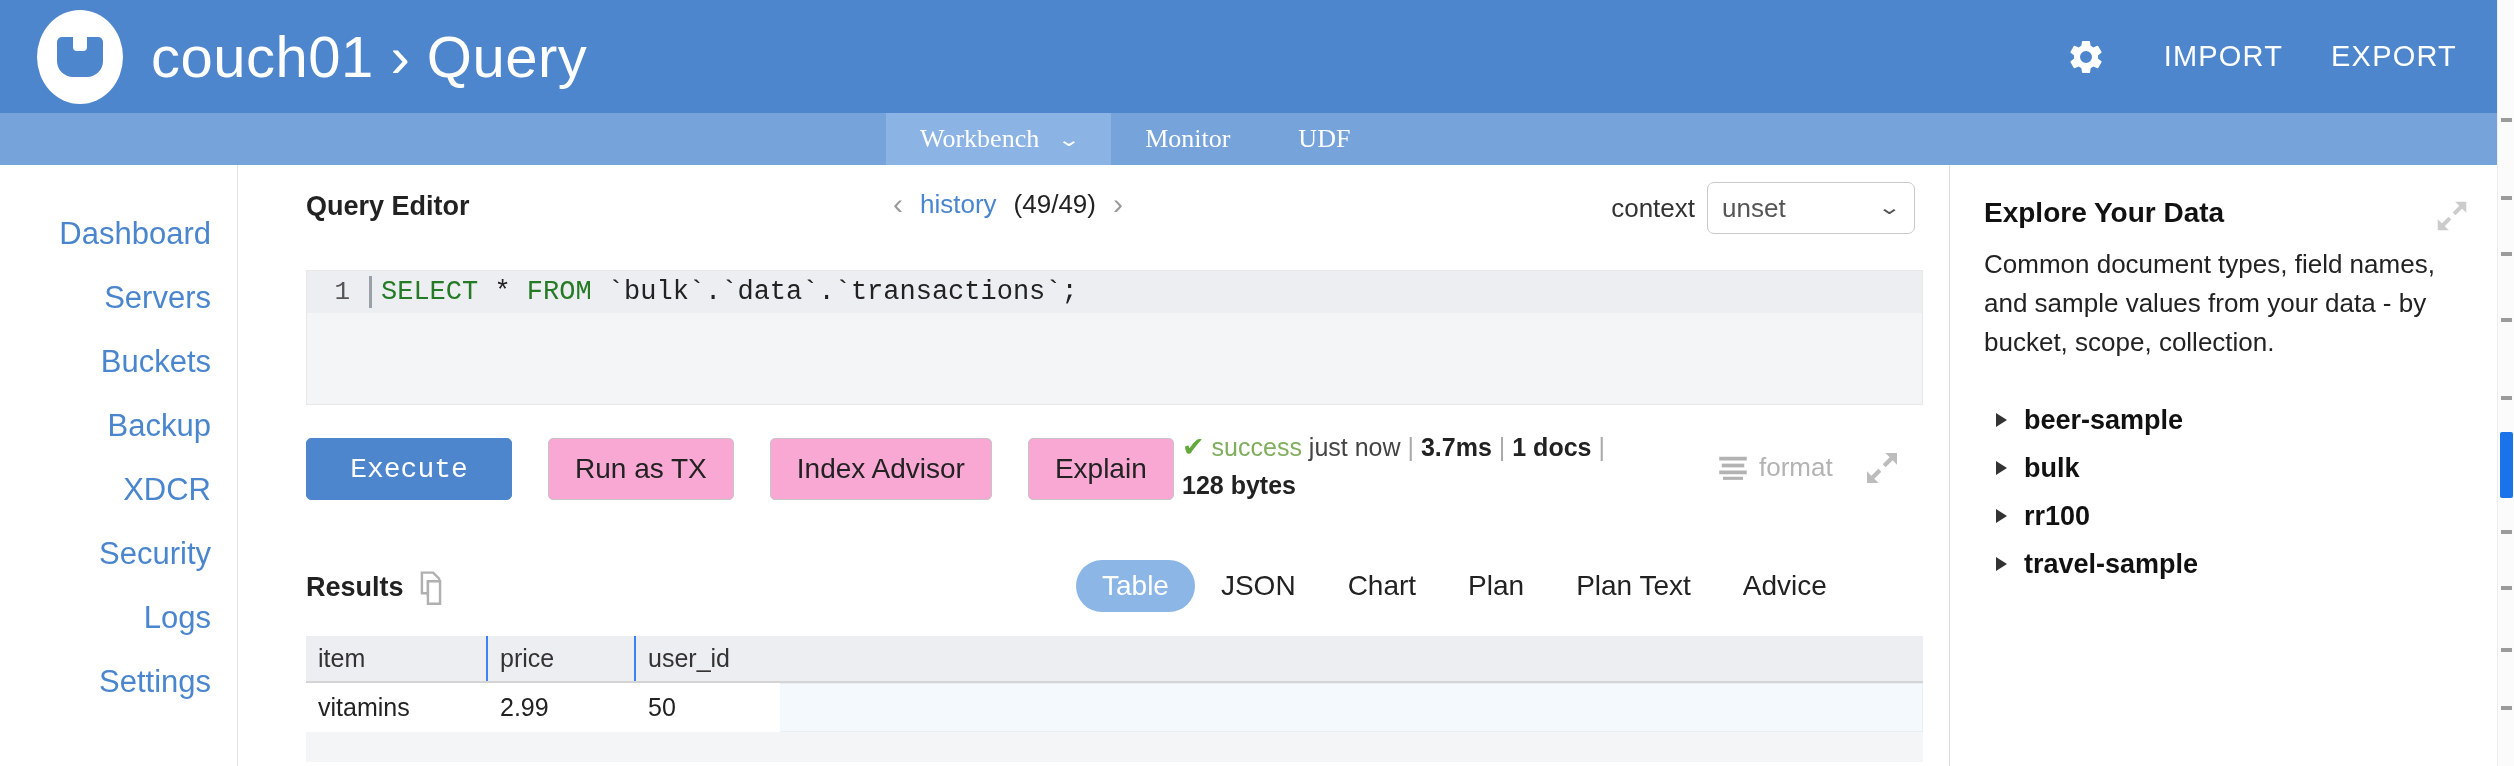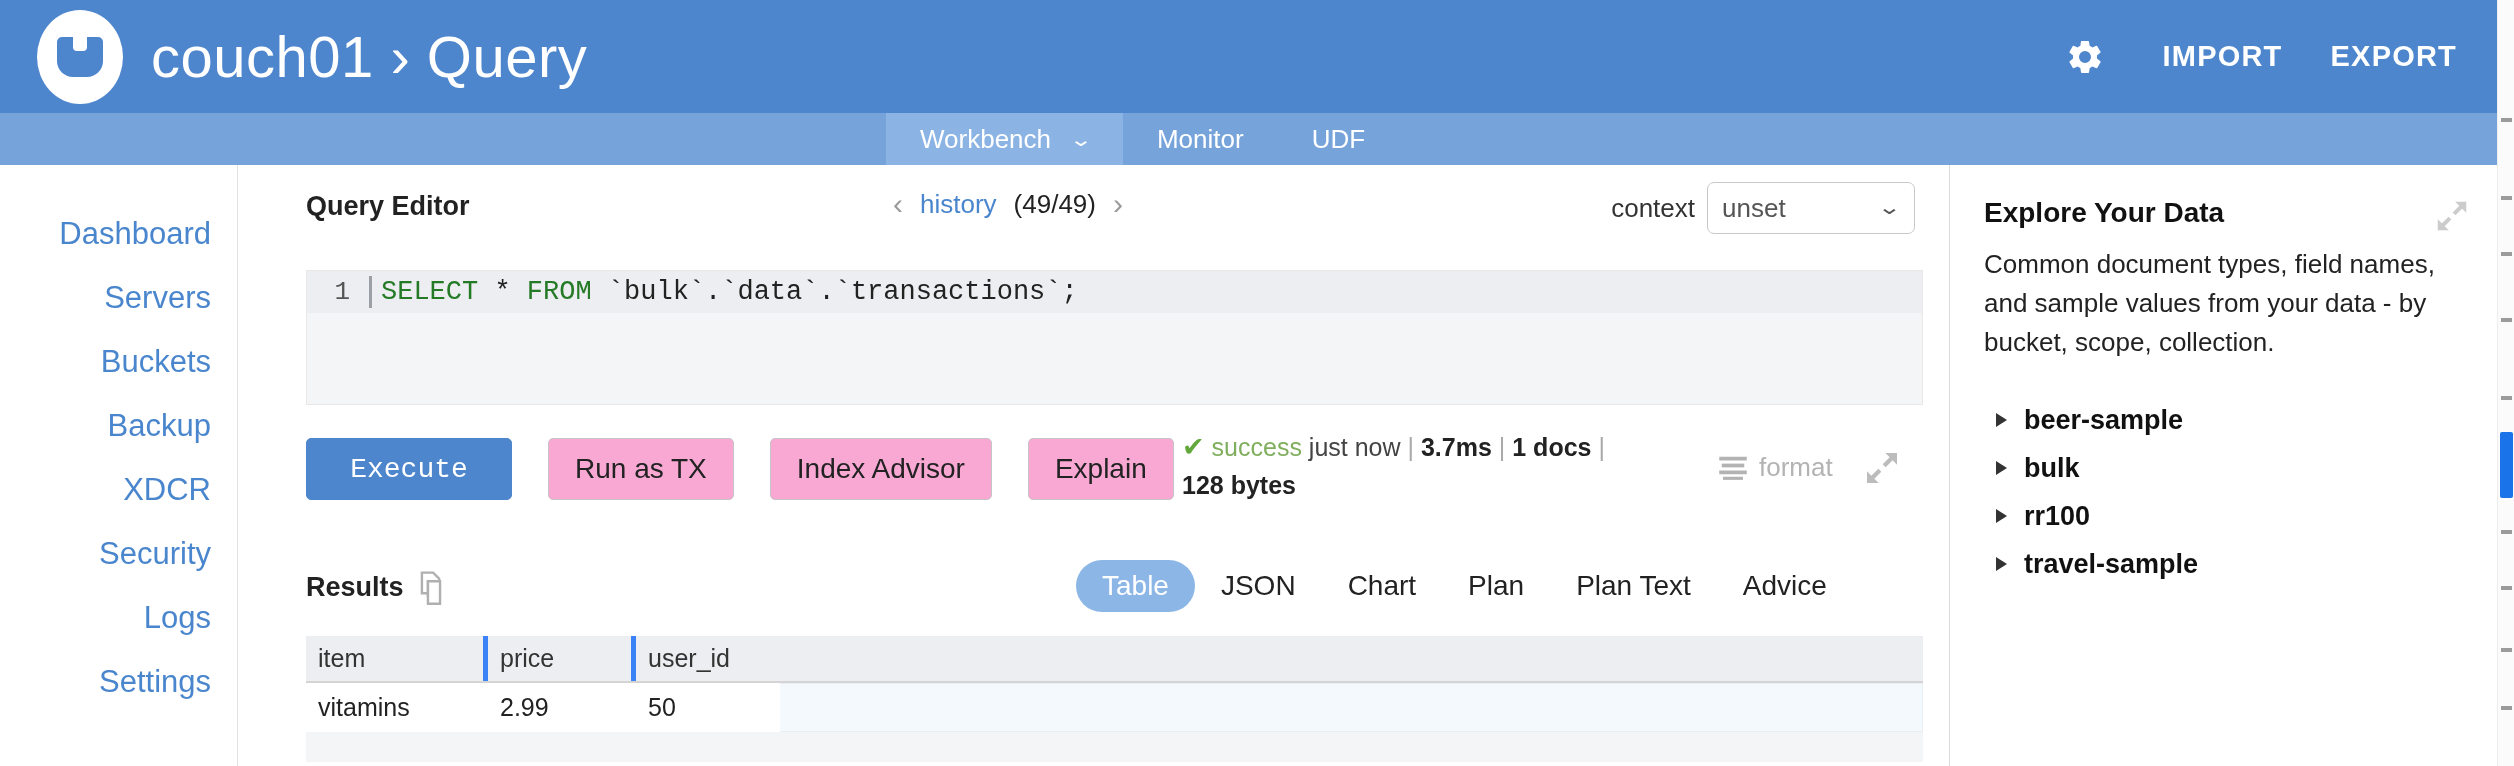--- a/index.html
+++ b/index.html
@@ -64,37 +64,37 @@
     width: 40px; height: 40px;
     margin-right: 58px;
     display: flex; align-items: center; justify-content: center;
   }
   .header-action {
     color: #ffffff;
     font-size: 29px;
     letter-spacing: 1.2px;
     margin-right: 48px;
     white-space: nowrap;
-    font-weight: bold;
   }
   .header-action:last-child { margin-right: 0; }
 
   
   .tabbar {
     position: absolute; left: 0; top: 113px;
     width: 2497px; height: 52px;
     background: #75a3da;
     display: flex; align-items: stretch;
   }
   .tab {
     display: flex; align-items: center; justify-content: center;
     color: #ffffff;
     font-size: 26px;
     padding: 0 34px;
     white-space: nowrap;
+    font-family: Liberation Serif, serif;
   }
   .tab.first { margin-left: 886px; }
   .tab.active { background: #8bb3e3; }
   .tab .chev {
     margin-left: 22px;
     display: inline-block;
     font-size: 19px;
     transform: scaleX(1.5);
   }
 
@@ -268,21 +268,21 @@
   .tbl-head {
     display: flex;
     background: #eceef1;
     border-bottom: 2px solid #d4d4d4;
     height: 47px;
   }
   .th {
     font-size: 25px; color: #333;
     display: flex; align-items: center;
     padding-left: 12px;
-    border-right: 5px solid #3b82f6;
+    border-right: 2px solid #3b82f6;
   }
   .th.c0 { width: 182px; }
   .th.c1 { width: 148px; }
   .th.c2 { width: 144px; flex: 1; border-right: none; }
   .tbl-row {
     display: flex;
     height: 49px;
     background: #ffffff;
   }
   .td {

